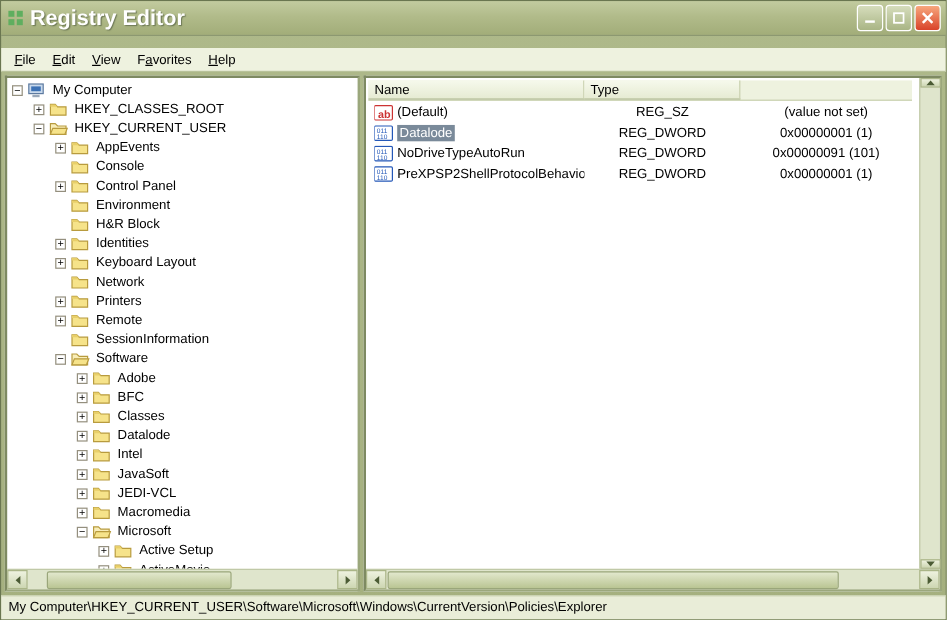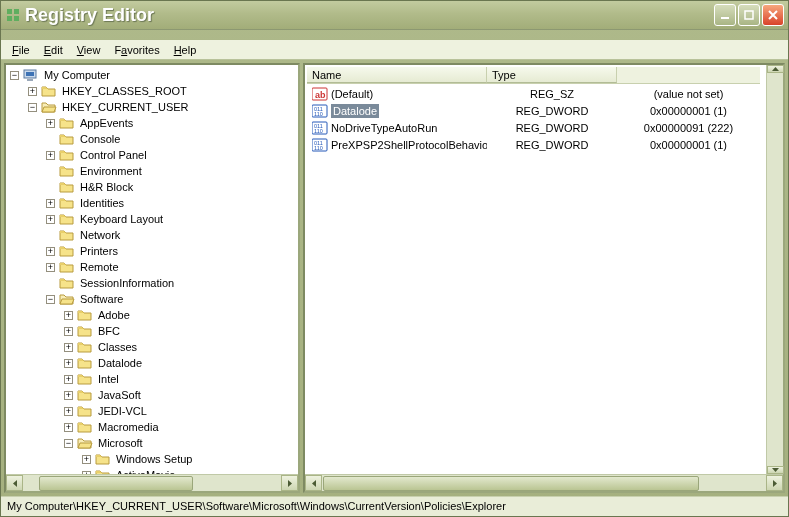--- a/index.html
+++ b/index.html
@@ -526,21 +526,21 @@
                           </div>
                           <ul>
                             <li>
                               <div class="node-row">
                                 <span class="expander">+</span>
                                 <span class="folder-icon">
                                   <svg width="16" height="14">
                                     <use href="#folder-closed"></use>
                                   </svg>
                                 </span>
-                                <span class="node-label">Windows Setup</span>
+                                <span class="node-label">Active Setup</span>
                               </div>
                             </li>
                             <li>
                               <div class="node-row">
                                 <span class="expander">+</span>
                                 <span class="folder-icon">
                                   <svg width="16" height="14">
                                     <use href="#folder-closed"></use>
                                   </svg>
                                 </span>
@@ -621,21 +621,21 @@
             <div class="list-row">
               <div class="cell cell-name">
                 <span class="val-icon">
                   <svg width="16" height="14">
                     <use href="#val-dword"></use>
                   </svg>
                 </span>
                 <span class="">NoDriveTypeAutoRun</span>
               </div>
               <div class="cell cell-type">REG_DWORD</div>
-              <div class="cell cell-data">0x00000091 (222)</div>
+              <div class="cell cell-data">0x00000091 (101)</div>
             </div>
             <div class="list-row">
               <div class="cell cell-name">
                 <span class="val-icon">
                   <svg width="16" height="14">
                     <use href="#val-dword"></use>
                   </svg>
                 </span>
                 <span class="">PreXPSP2ShellProtocolBehavior</span>
               </div>

